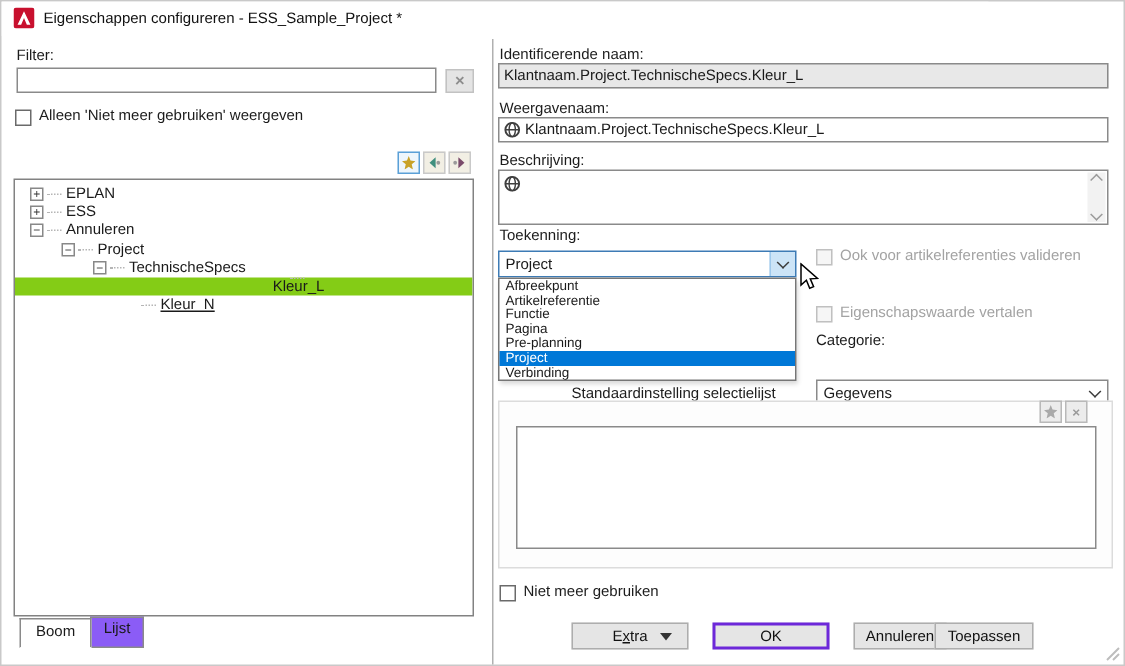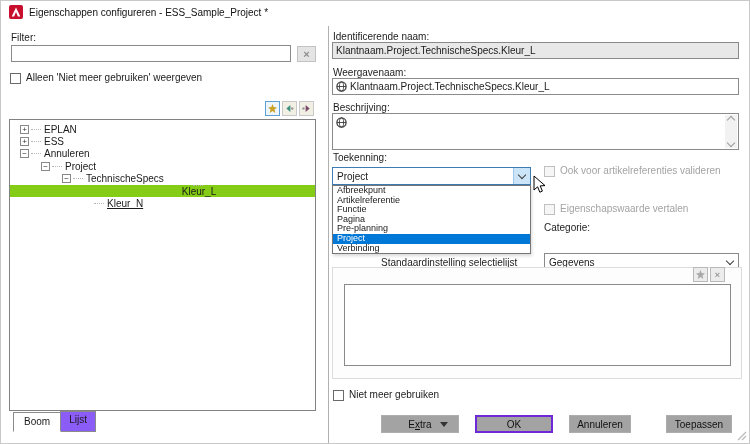--- a/index.html
+++ b/index.html
@@ -25,21 +25,21 @@
   }
   .textfield.readonly { background:#e8e8e8; }
   .checkbox-row { display:flex; align-items:flex-start; gap:5px; cursor:default; }
   .cb {
     width:11px; height:11px; border:1px solid #6a6a6a; background:#fff; flex:0 0 auto; margin-top:1px;
   }
   .cb.disabled { border-color:#c0c0c0; background:#f6f6f6; }
   .disabled-text { color:#a3a3a3; }
   .chev { display:inline-block; width:6px; height:6px; border-left:1.4px solid #3c3c3c; border-bottom:1.4px solid #3c3c3c; transform:rotate(-45deg); margin-top:-3px; }
   .btn {
-    border:1px solid #adadad; background:#a3a3a3; height:18px;
+    border:1px solid #adadad; background:#e5e5e5; height:18px;
     display:flex; align-items:center; justify-content:center; font-size:10px; color:#111; cursor:default;
   }
   .mini-btn {
     width:15px; height:15px; border:1px solid #b9b9b9; background:#ececec;
     display:flex; align-items:center; justify-content:center; font-size:9px;
   }
 
   
   .filter-input { left:10px; top:44px; width:280px; }
   .clear-btn { left:296px; top:45px; width:19px; height:16px; border:1px solid #c2c2c2; background:#e4e4e4;
@@ -271,20 +271,20 @@
   <div class="abs btn footer-btn" style="left:380px; width:78px;">
     <span><span>E</span><span style="text-decoration:underline;">x</span><span>tra</span></span>
     <span class="extra-arrow"></span>
   </div>
   <div class="abs btn footer-btn ok-btn" style="left:474px; width:78px;">
     <span>OK</span>
   </div>
   <div class="abs btn footer-btn" style="left:568px; width:62px;">
     <span>Annuleren</span>
   </div>
-  <div class="abs btn footer-btn" style="left:665px; width:66px;">
+  <div class="abs btn footer-btn" style="left:622px; width:66px;">
     <span>Toepassen</span>
   </div>
 
   <svg class="abs grip" width="10" height="10" viewBox="0 0 10 10">
     <path d="M9 1 L1 9 M9 5 L5 9 M9 9 L9 9" stroke="#bdbdbd" stroke-width="1.3" fill="none"></path>
   </svg>
 </div>
 
 </body></html>

